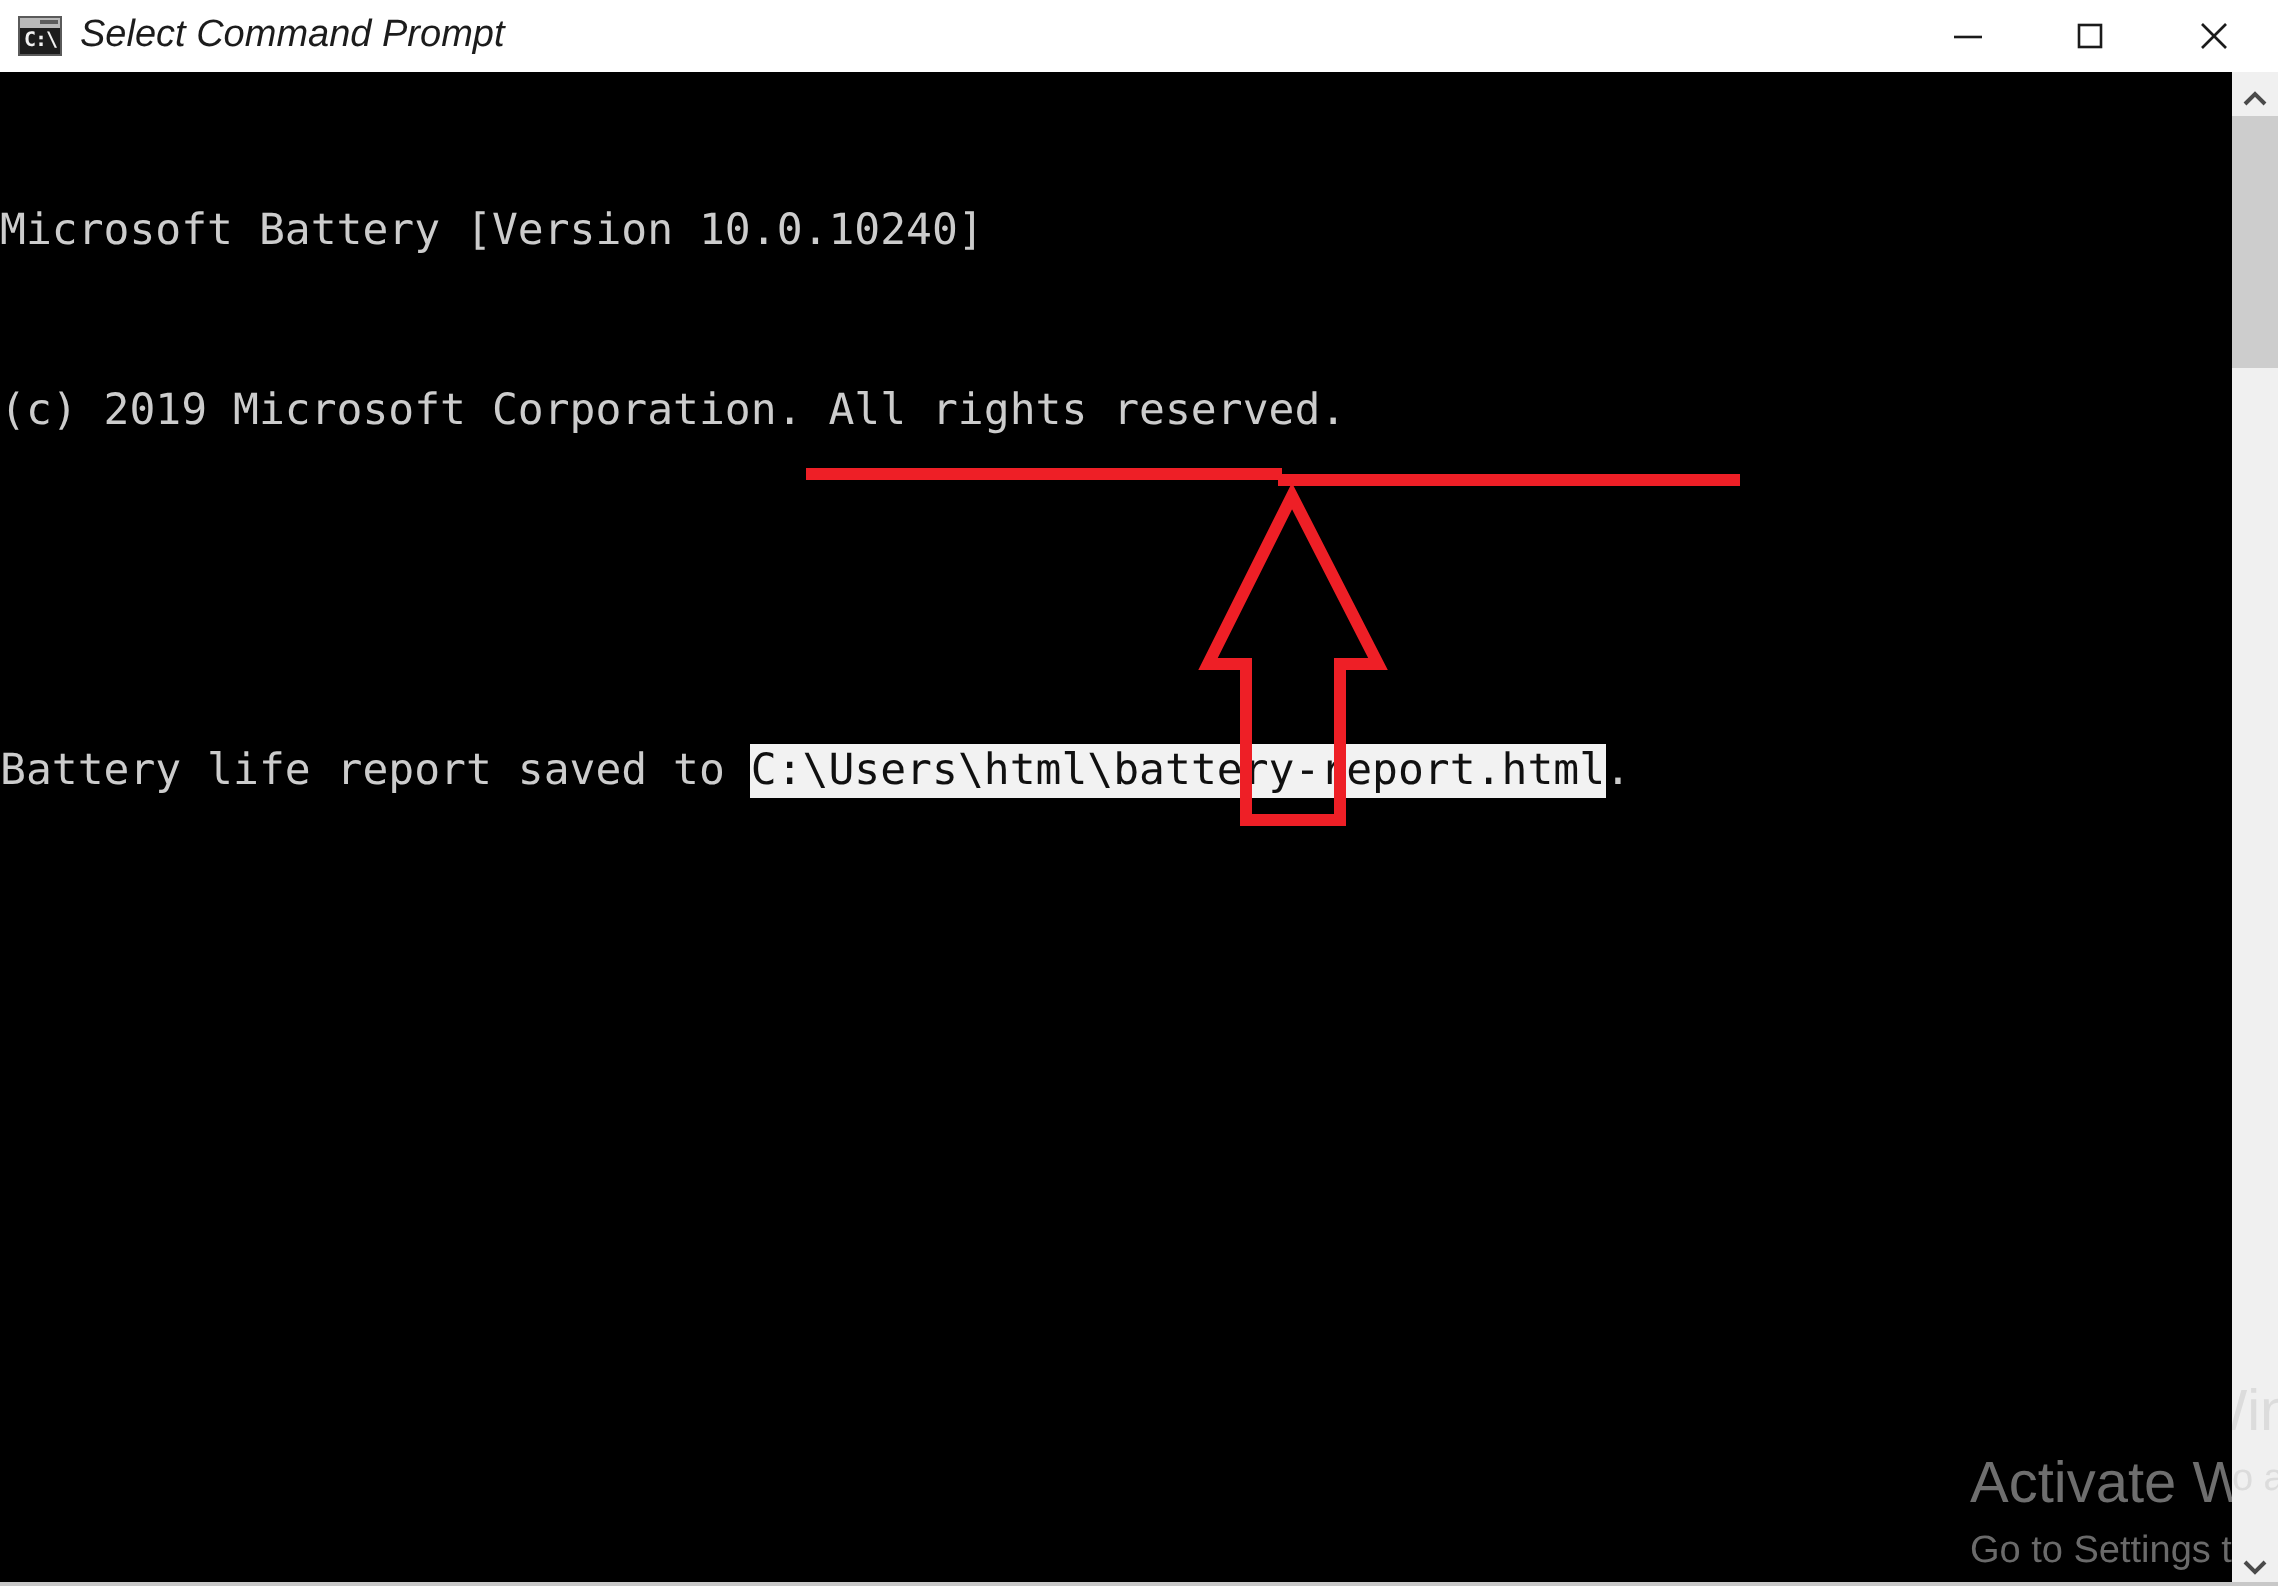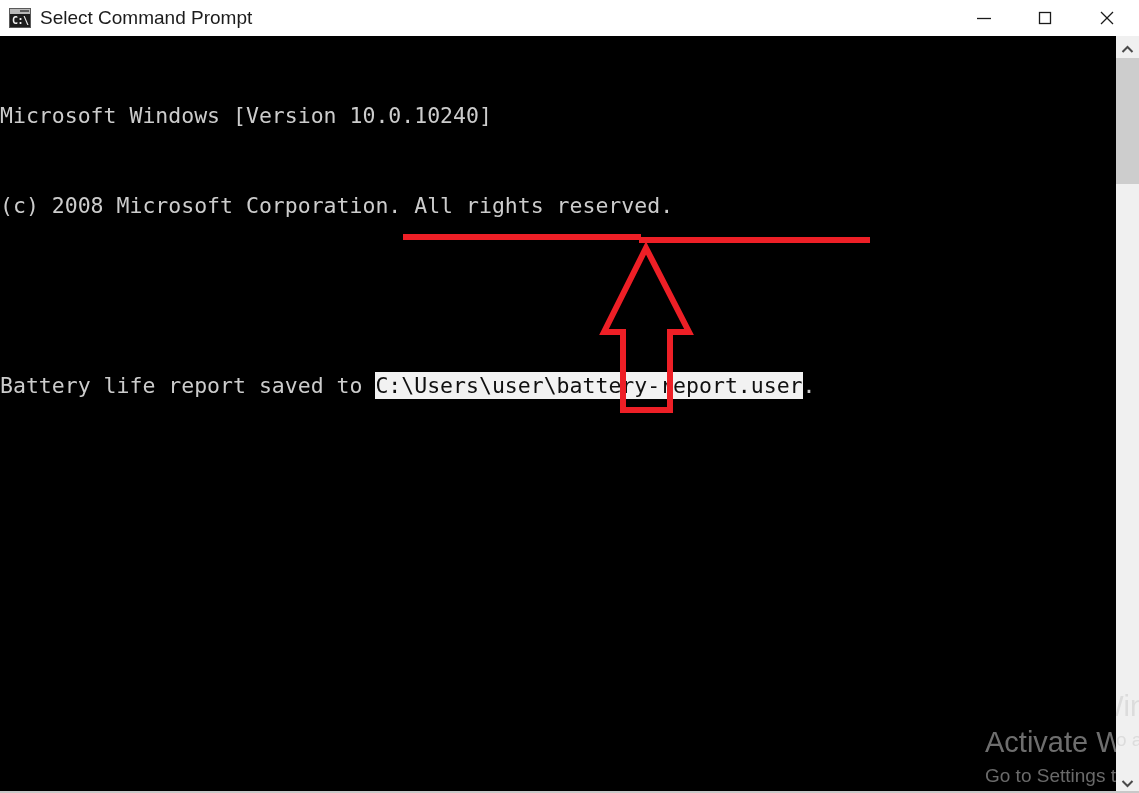--- a/index.html
+++ b/index.html
@@ -74,20 +74,21 @@
     font-weight: bold;
     letter-spacing: -0.5px;
     white-space: nowrap;
   }
 
   #window-title {
     font-size: 19px;
     color: #1c1c1c;
     white-space: nowrap;
     line-height: 36px;
+    font-style: italic;
   }
 
   
   .winbtn {
     position: absolute;
     top: 0;
     width: 46px;
     height: 36px;
     background: transparent;
     border: 0;
@@ -267,24 +268,24 @@
       <svg width="20" height="20" viewBox="0 0 20 20">
         <line x1="4" y1="4" x2="16" y2="16" stroke="#1b1b1b" stroke-width="1.3"></line>
         <line x1="16" y1="4" x2="4" y2="16" stroke="#1b1b1b" stroke-width="1.3"></line>
       </svg>
     </button>
   </div>
 
   <div id="console-area">
 
     <div id="console-text">
-      <div class="line">Microsoft Windows [Version 10.0.10240]</div>
-      <div class="line">(c) 2008 Microsoft Corporation. All rights reserved.</div>
+      <div class="line">Microsoft Battery [Version 10.0.10240]</div>
+      <div class="line">(c) 2019 Microsoft Corporation. All rights reserved.</div>
       <div class="line"> </div>
-      <div class="line"><span>Battery life report saved to </span><span class="sel">C:\Users\user\battery-report.user</span><span>.</span></div>
+      <div class="line"><span>Battery life report saved to </span><span class="sel">C:\Users\html\battery-report.html</span><span>.</span></div>
       <div class="line"> </div>
     </div>
 
     <div id="underline-a"></div>
     <div id="underline-b"></div>
 
     <svg id="red-arrow" viewBox="0 0 104 175">
       <polygon points="50,8 93,92 74,92 74,170 27,170 27,92 8,92" fill="none" stroke="#ee1f26" stroke-width="6" stroke-linejoin="miter"></polygon>
     </svg>
 

